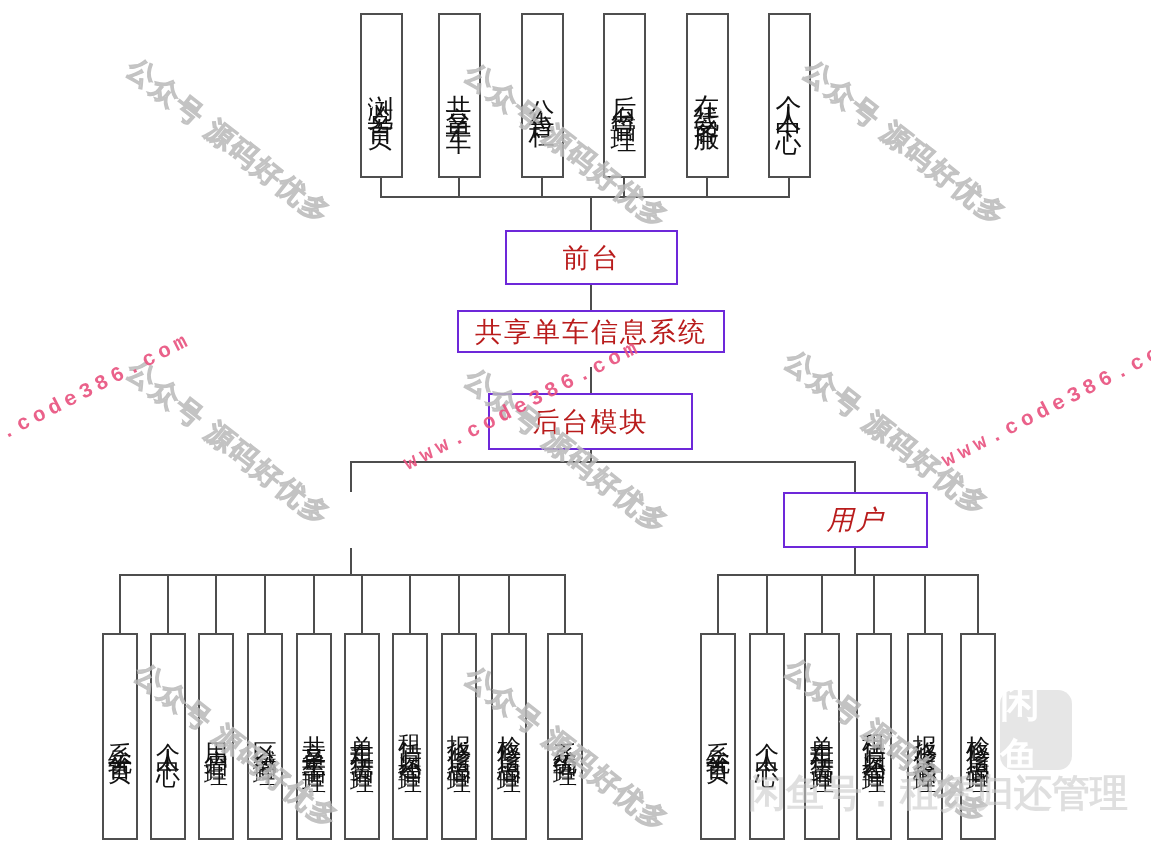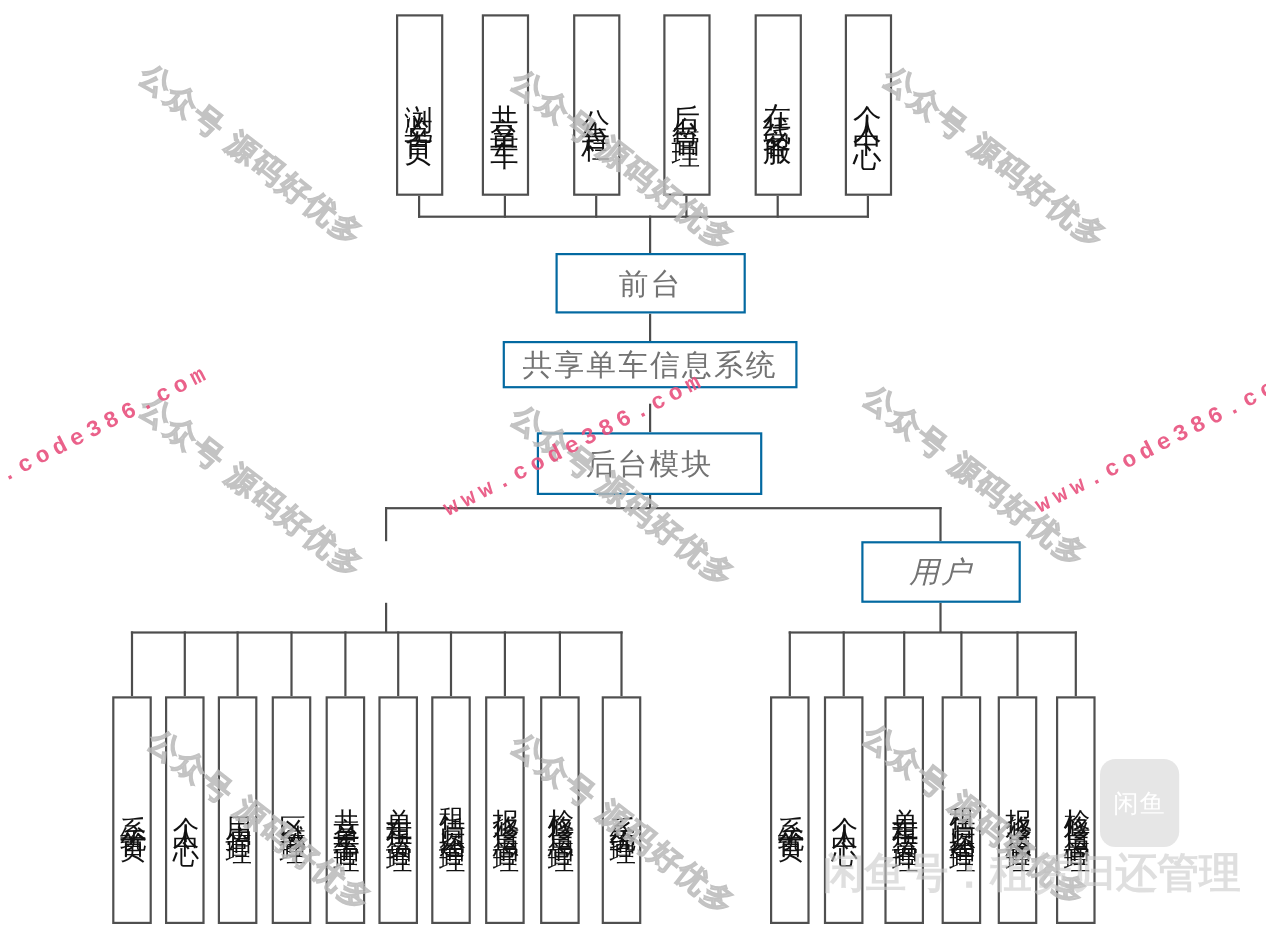--- a/index.html
+++ b/index.html
@@ -18,23 +18,23 @@
     display:flex;align-items:center;justify-content:center;
     writing-mode:vertical-rl;text-orientation:upright;
     color:#111;z-index:3;
   }
   .vbox.top{width:43px;height:165px;top:13px;font-size:26px;letter-spacing:11px;}
   .vbox.bottom{width:36px;height:207px;top:633px;font-size:24px;letter-spacing:7px;}
 
   
   .hbox{
     position:absolute;box-sizing:border-box;background:#fff;
-    border:2px solid #0369a1;
+    border:2px solid #6d28d9;
     display:flex;align-items:center;justify-content:center;
-    font-size:27px;color:#737373;z-index:3;letter-spacing:2px;
+    font-size:27px;color:#b91c1c;z-index:3;letter-spacing:2px;
   }
 
   
   .wm-gray{
     position:absolute;z-index:6;white-space:nowrap;
     font-size:28px;font-weight:bold;letter-spacing:2px;
     color:#d8d8d8;-webkit-text-stroke:1px #b9b9b9;
     transform:rotate(38deg);transform-origin:0 0;opacity:.85;
     pointer-events:none;
   }
@@ -47,21 +47,21 @@
   }
   .wm-bottom{
     position:absolute;z-index:7;white-space:nowrap;
     font-size:38px;font-weight:bold;letter-spacing:0px;
     color:#cbcbcb;opacity:.6;pointer-events:none;
   }
   .wm-logo{
     position:absolute;z-index:7;width:72px;height:80px;
     background:#dedede;border-radius:14px;opacity:.75;
     display:flex;align-items:center;justify-content:center;
-    color:#ffffff;font-weight:normal;font-size:23px;letter-spacing:1px;
+    color:#ffffff;font-weight:bold;font-size:40px;letter-spacing:1px;
     pointer-events:none;
   }
 </style>
 </head>
 <body>
 
 <div id="canvas">
 
   <div class="vline" style="left:380px;top:178px;height:20px;"></div>
   <div class="vline" style="left:458px;top:178px;height:20px;"></div>

